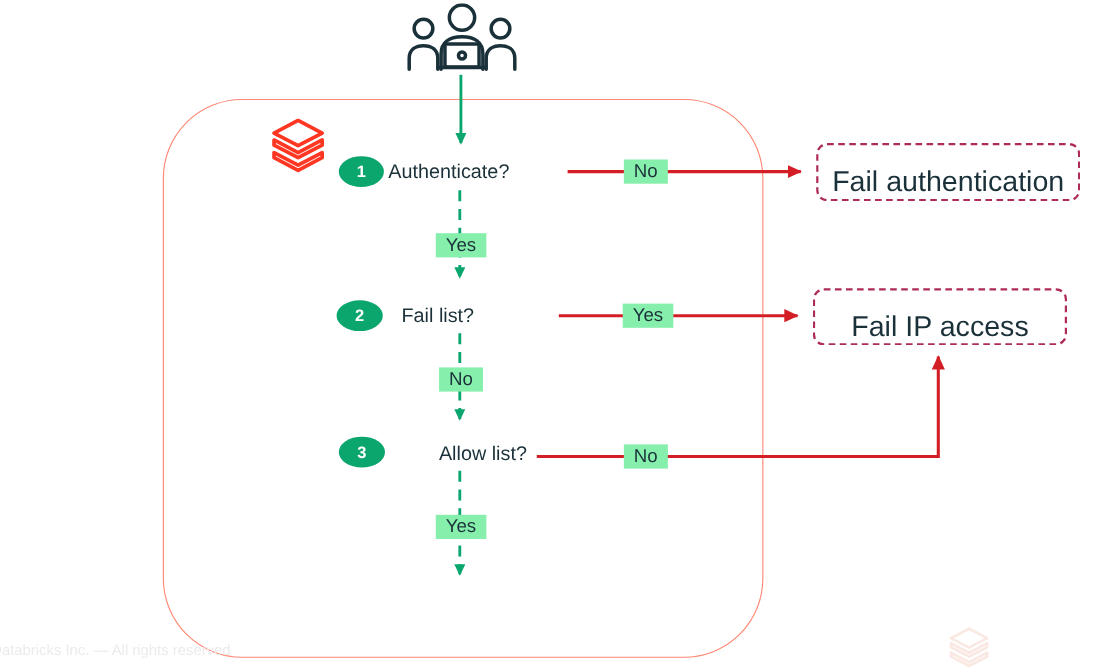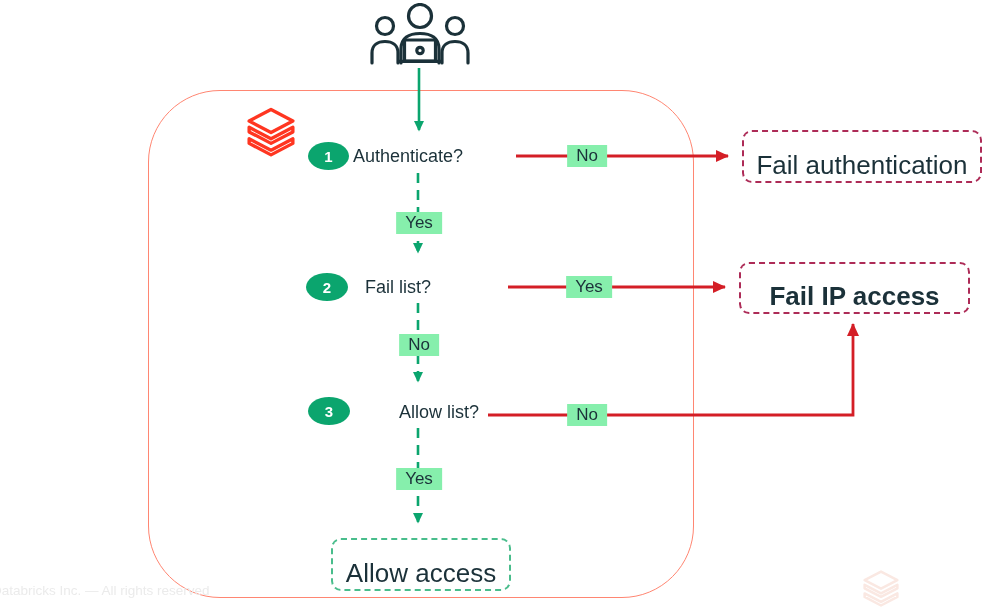--- a/index.html
+++ b/index.html
@@ -53,21 +53,21 @@
   .edge-side-2{left:589px;top:276px;}
   .edge-side-3{left:587px;top:404px;}
 
   
   .outcome-box{
     border:2px dashed;border-radius:10px;background:#ffffff;
     display:flex;align-items:flex-end;justify-content:center;
     font-size:26px;color:#1b3139;white-space:nowrap;
   }
   .box-fail-auth{left:742px;top:130px;width:236px;height:49px;border-color:#ad2b57;}
-  .box-fail-ip{left:739px;top:262px;width:227px;height:48px;border-color:#ad2b57;font-weight:bold;}
+  .box-fail-ip{left:739px;top:262px;width:227px;height:48px;border-color:#ad2b57;}
   .box-allow{left:331px;top:538px;width:176px;height:49px;border-color:#49bd8c;}
 
   .copyright{
     left:-8px;top:583px;font-size:13.5px;color:#ebebeb;white-space:nowrap;
   }
 </style>
 </head>
 <body>
 
 <div class="canvas">
@@ -142,19 +142,16 @@
   <div class="abs step-label step-label-3">Allow list?</div>
   <div class="abs edge-label edge-side-3">No</div>
   <div class="abs edge-label edge-down-3">Yes</div>
 
   <div class="abs outcome-box box-fail-auth">
     <span>Fail authentication</span>
   </div>
   <div class="abs outcome-box box-fail-ip">
     <span>Fail IP access</span>
   </div>
-  <div class="abs outcome-box box-allow">
-    <span>Allow access</span>
-  </div>
 
   <div class="abs copyright">Databricks Inc. — All rights reserved</div>
 
 </div>
 
 </body></html>

